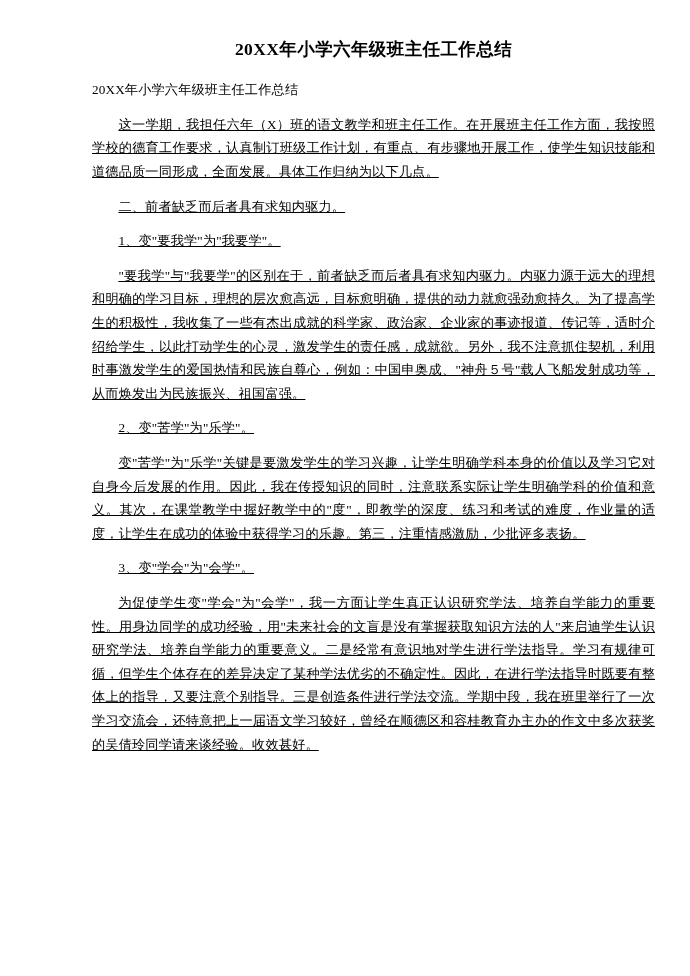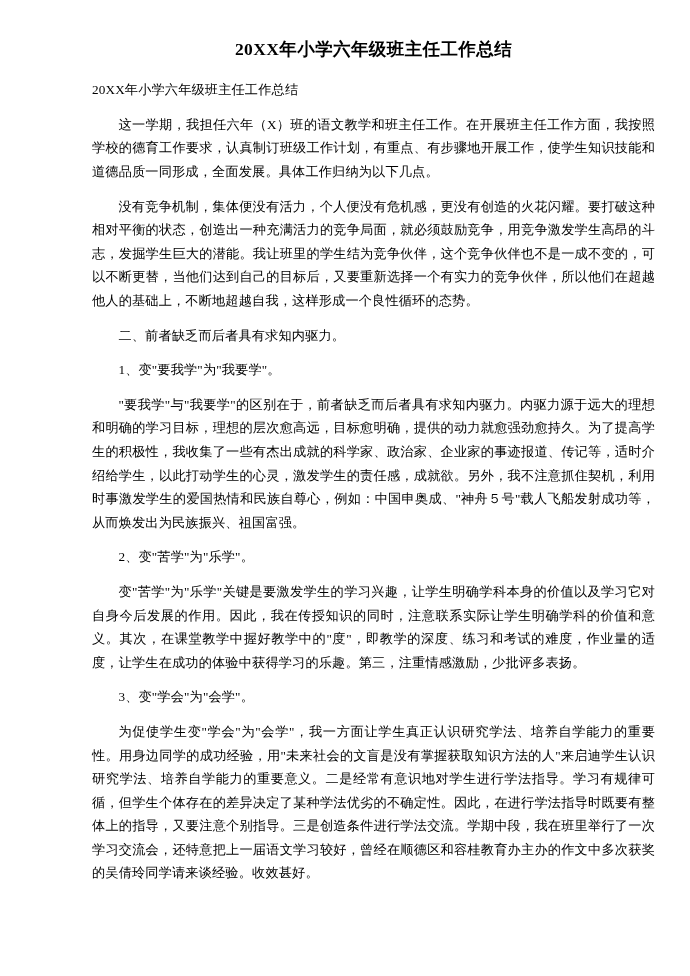--- a/index.html
+++ b/index.html
@@ -38,41 +38,41 @@
     font-size: 13.2px;
     line-height: 23.6px;
     text-align: justify;
     text-justify: inter-ideograph;
     margin: 0 0 11px 0;
     letter-spacing: 0.15px;
     word-break: break-all;
   }
   .para.indent {
     text-indent: 2em;
+    text-decoration: underline;
   }
   .para.heading {
     text-indent: 2em;
   }
 </style>
 </head>
 <body>
 
 <div class="page">
   <div class="doc-body">
 
     <h1 class="doc-title">20XX年小学六年级班主任工作总结</h1>
 
     <p class="para">20XX年小学六年级班主任工作总结</p>
 
     <p class="para indent">这一学期，我担任六年（X）班的语文教学和班主任工作。在开展班主任工作方面，我按照学校的德育工作要求，认真制订班级工作计划，有重点、有步骤地开展工作，使学生知识技能和道德品质一同形成，全面发展。具体工作归纳为以下几点。</p>
 
 
 
 
-    <p class="para indent">没有竞争机制，集体便没有活力，个人便没有危机感，更没有创造的火花闪耀。要打破这种相对平衡的状态，创造出一种充满活力的竞争局面，就必须鼓励竞争，用竞争激发学生高昂的斗志，发掘学生巨大的潜能。我让班里的学生结为竞争伙伴，这个竞争伙伴也不是一成不变的，可以不断更替，当他们达到自己的目标后，又要重新选择一个有实力的竞争伙伴，所以他们在超越他人的基础上，不断地超越自我，这样形成一个良性循环的态势。</p>
 
     <p class="para indent">二、前者缺乏而后者具有求知内驱力。</p>
 
     <p class="para indent">1、变"要我学"为"我要学"。</p>
 
     <p class="para indent">"要我学"与"我要学"的区别在于，前者缺乏而后者具有求知内驱力。内驱力源于远大的理想和明确的学习目标，理想的层次愈高远，目标愈明确，提供的动力就愈强劲愈持久。为了提高学生的积极性，我收集了一些有杰出成就的科学家、政治家、企业家的事迹报道、传记等，适时介绍给学生，以此打动学生的心灵，激发学生的责任感，成就欲。另外，我不注意抓住契机，利用时事激发学生的爱国热情和民族自尊心，例如：中国申奥成、"神舟５号"载人飞船发射成功等，从而焕发出为民族振兴、祖国富强。</p>
 
     <p class="para indent">2、变"苦学"为"乐学"。</p>
 
     <p class="para indent">变"苦学"为"乐学"关键是要激发学生的学习兴趣，让学生明确学科本身的价值以及学习它对自身今后发展的作用。因此，我在传授知识的同时，注意联系实际让学生明确学科的价值和意义。其次，在课堂教学中握好教学中的"度"，即教学的深度、练习和考试的难度，作业量的适度，让学生在成功的体验中获得学习的乐趣。第三，注重情感激励，少批评多表扬。</p>

